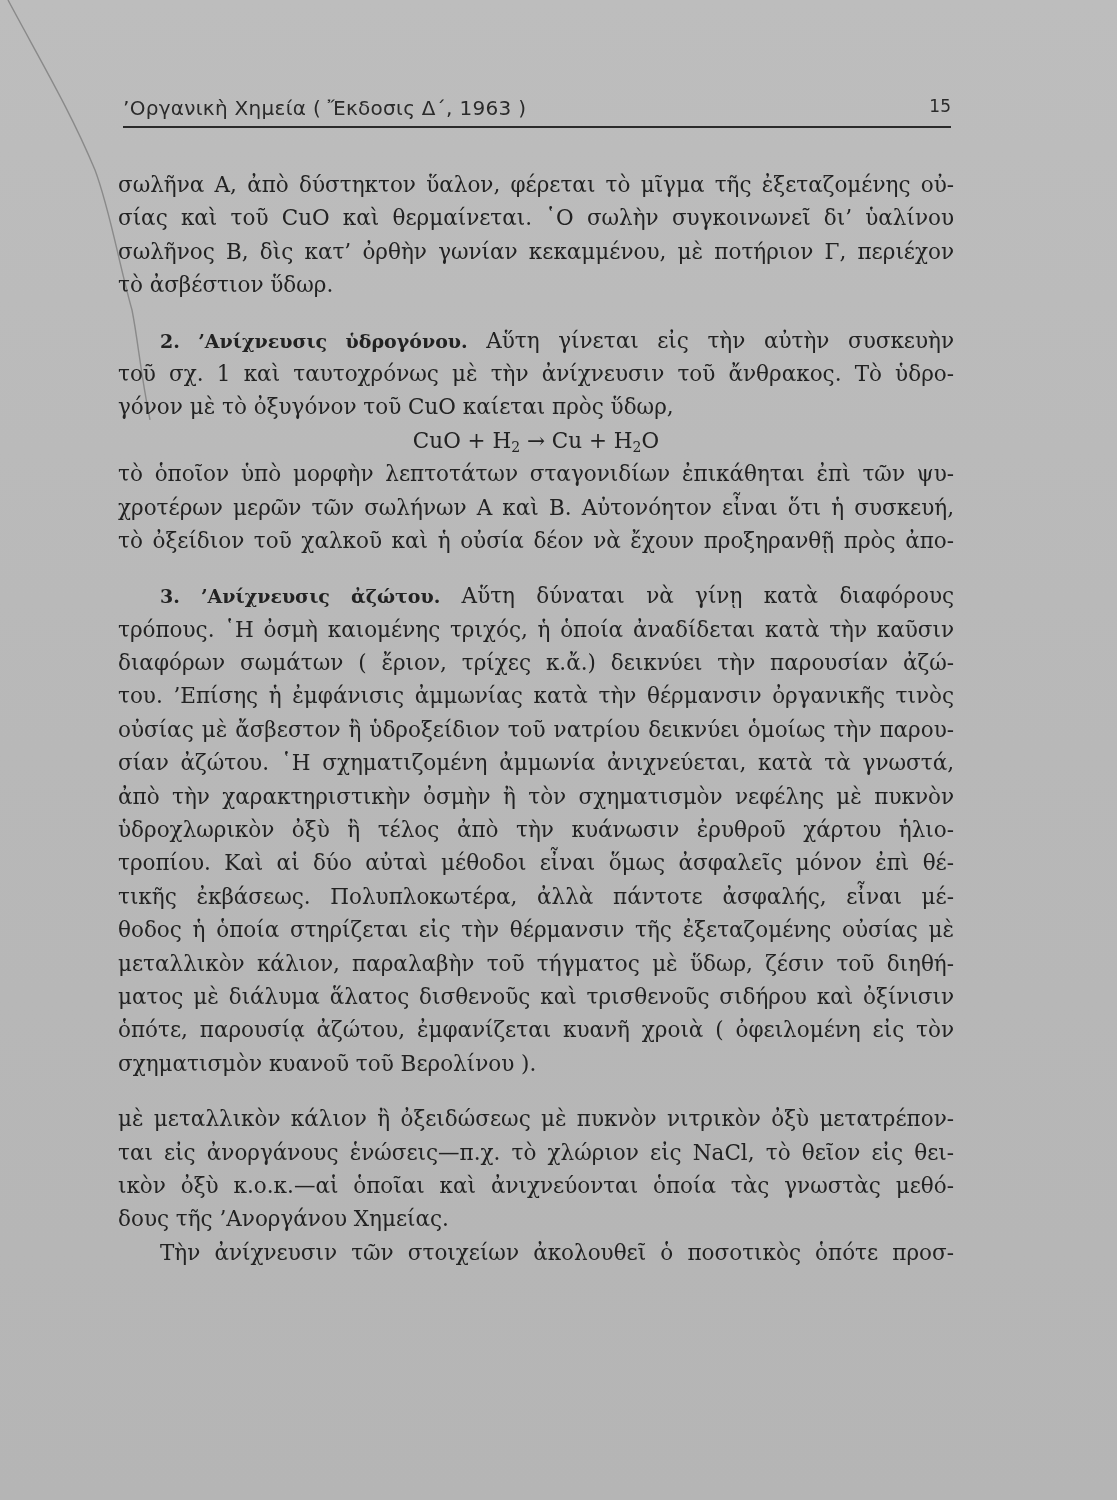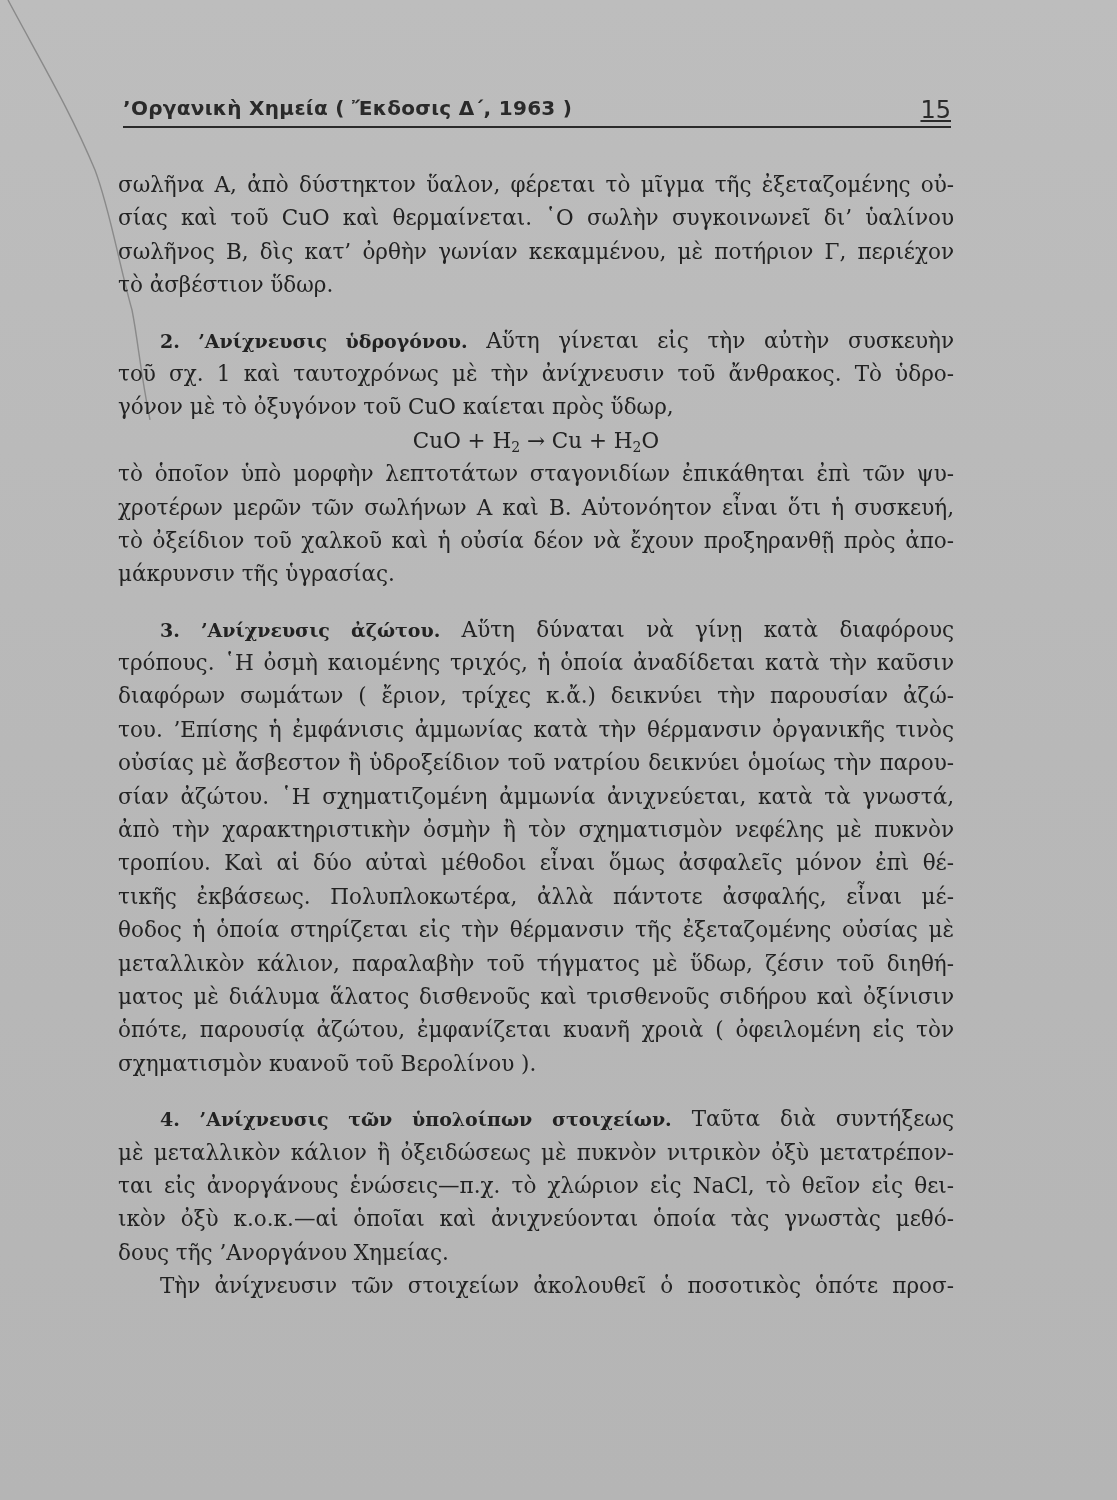--- a/index.html
+++ b/index.html
@@ -37,30 +37,28 @@
       border-bottom: 2px solid #2a2a2a;
     }
     .running-head .title {
       position: absolute;
       left: 0;
       top: 4px;
       font-family: "DejaVu Sans", "Liberation Sans", sans-serif;
       font-size: 20px;
       color: #2a2a2a;
       letter-spacing: 0.3px;
-      font-weight: bold;
     }
     .running-head .page-num {
       position: absolute;
       right: 0;
       top: 4px;
       font-family: "DejaVu Sans", "Liberation Sans", sans-serif;
-      font-size: 24px;
+      font-size: 17px;
       color: #2a2a2a;
-      text-decoration: underline;
     }
     .body-text {
       position: absolute;
       left: 118px;
       top: 168px;
       width: 836px;
       font-size: 21.5px;
       line-height: 33.4px;
       text-align: justify;
       color: #222;
@@ -122,46 +120,45 @@
     <span class="gap"></span>
 
     <div>
       <span class="line indent"><span class="heading">2. ’Ανίχνευσις ὑδρογόνου.</span> <span>Αὕτη γίνεται εἰς τὴν αὐτὴν συσκευὴν</span></span>
       <span class="line">τοῦ σχ. 1 καὶ ταυτοχρόνως  μὲ τὴν ἀνίχνευσιν τοῦ ἄνθρακος. Τὸ ὑδρο-</span>
       <span class="line last">γόνον μὲ τὸ ὀξυγόνον τοῦ CuO καίεται πρὸς ὕδωρ,</span>
       <span class="line center equation"><span>CuO + H</span><sub>2</sub><span> → Cu + H</span><sub>2</sub><span>O</span></span>
       <span class="line">τὸ ὁποῖον ὑπὸ μορφὴν λεπτοτάτων σταγονιδίων ἐπικάθηται ἐπὶ τῶν ψυ-</span>
       <span class="line">χροτέρων μερῶν τῶν σωλήνων Α καὶ Β. Αὐτονόητον εἶναι ὅτι ἡ συσκευή,</span>
       <span class="line">τὸ ὀξείδιον τοῦ χαλκοῦ καὶ ἡ οὐσία δέον νὰ ἔχουν προξηρανθῇ πρὸς ἀπο-</span>
-      <span class="line last">μάκρυνσιν τῆς ὑγρασίας.</span>
     </div>
 
     <span class="gap"></span>
 
     <div>
       <span class="line indent"><span class="heading">3. ’Ανίχνευσις ἀζώτου.</span> <span>Αὕτη  δύναται  νὰ γίνῃ  κατὰ  διαφόρους</span></span>
       <span class="line">τρόπους. ῾Η ὀσμὴ καιομένης τριχός, ἡ ὁποία ἀναδίδεται κατὰ τὴν καῦσιν</span>
       <span class="line">διαφόρων σωμάτων ( ἔριον, τρίχες κ.ἄ.) δεικνύει τὴν παρουσίαν ἀζώ-</span>
       <span class="line">του. ’Επίσης ἡ ἐμφάνισις ἀμμωνίας κατὰ τὴν θέρμανσιν ὀργανικῆς τινὸς</span>
       <span class="line">οὐσίας μὲ ἄσβεστον ἢ ὑδροξείδιον τοῦ νατρίου δεικνύει ὁμοίως τὴν παρου-</span>
       <span class="line">σίαν ἀζώτου. ῾Η σχηματιζομένη ἀμμωνία ἀνιχνεύεται, κατὰ τὰ γνωστά,</span>
       <span class="line">ἀπὸ τὴν χαρακτηριστικὴν ὀσμὴν ἢ τὸν σχηματισμὸν νεφέλης μὲ πυκνὸν</span>
+      <span class="line">ὑδροχλωρικὸν ὀξὺ ἢ τέλος ἀπὸ τὴν κυάνωσιν ἐρυθροῦ χάρτου ἡλιο-</span>
       <span class="line">τροπίου. Καὶ αἱ δύο αὐταὶ μέθοδοι εἶναι ὅμως ἀσφαλεῖς μόνον ἐπὶ θέ-</span>
       <span class="line">τικῆς ἐκβάσεως. Πολυπλοκωτέρα, ἀλλὰ πάντοτε ἀσφαλής, εἶναι μέ-</span>
       <span class="line">θοδος ἡ ὁποία στηρίζεται εἰς τὴν θέρμανσιν τῆς ἐξεταζομένης οὐσίας μὲ</span>
       <span class="line">μεταλλικὸν κάλιον, παραλαβὴν τοῦ τήγματος μὲ ὕδωρ, ζέσιν τοῦ διηθή-</span>
       <span class="line">ματος μὲ διάλυμα ἅλατος δισθενοῦς καὶ τρισθενοῦς σιδήρου καὶ ὀξίνισιν</span>
       <span class="line">ὁπότε, παρουσίᾳ ἀζώτου, ἐμφανίζεται κυανῆ χροιὰ ( ὀφειλομένη εἰς τὸν</span>
       <span class="line last">σχηματισμὸν κυανοῦ τοῦ Βερολίνου ).</span>
     </div>
 
     <span class="gap"></span>
 
     <div>
-      <span class="line indent"><span class="heading">4. ’Ανίχνευσις τῶν ὑπολοίπων στοιχείων.</span> <span>Ταῦτα διὰ συντήξεως</span></span>
       <span class="line">μὲ μεταλλικὸν κάλιον ἢ ὀξειδώσεως μὲ πυκνὸν νιτρικὸν ὀξὺ μετατρέπον-</span>
       <span class="line">ται εἰς ἀνοργάνους ἑνώσεις—π.χ. τὸ χλώριον εἰς NaCl, τὸ θεῖον εἰς θει-</span>
       <span class="line">ικὸν ὀξὺ κ.ο.κ.—αἱ ὁποῖαι καὶ ἀνιχνεύονται ὁποία τὰς γνωστὰς μεθό-</span>
       <span class="line last">δους τῆς ’Ανοργάνου Χημείας.</span>
     </div>
 
     <div>
       <span class="line indent">Τὴν ἀνίχνευσιν τῶν στοιχείων ἀκολουθεῖ ὁ ποσοτικὸς ὁπότε προσ-</span>
     </div>
 

